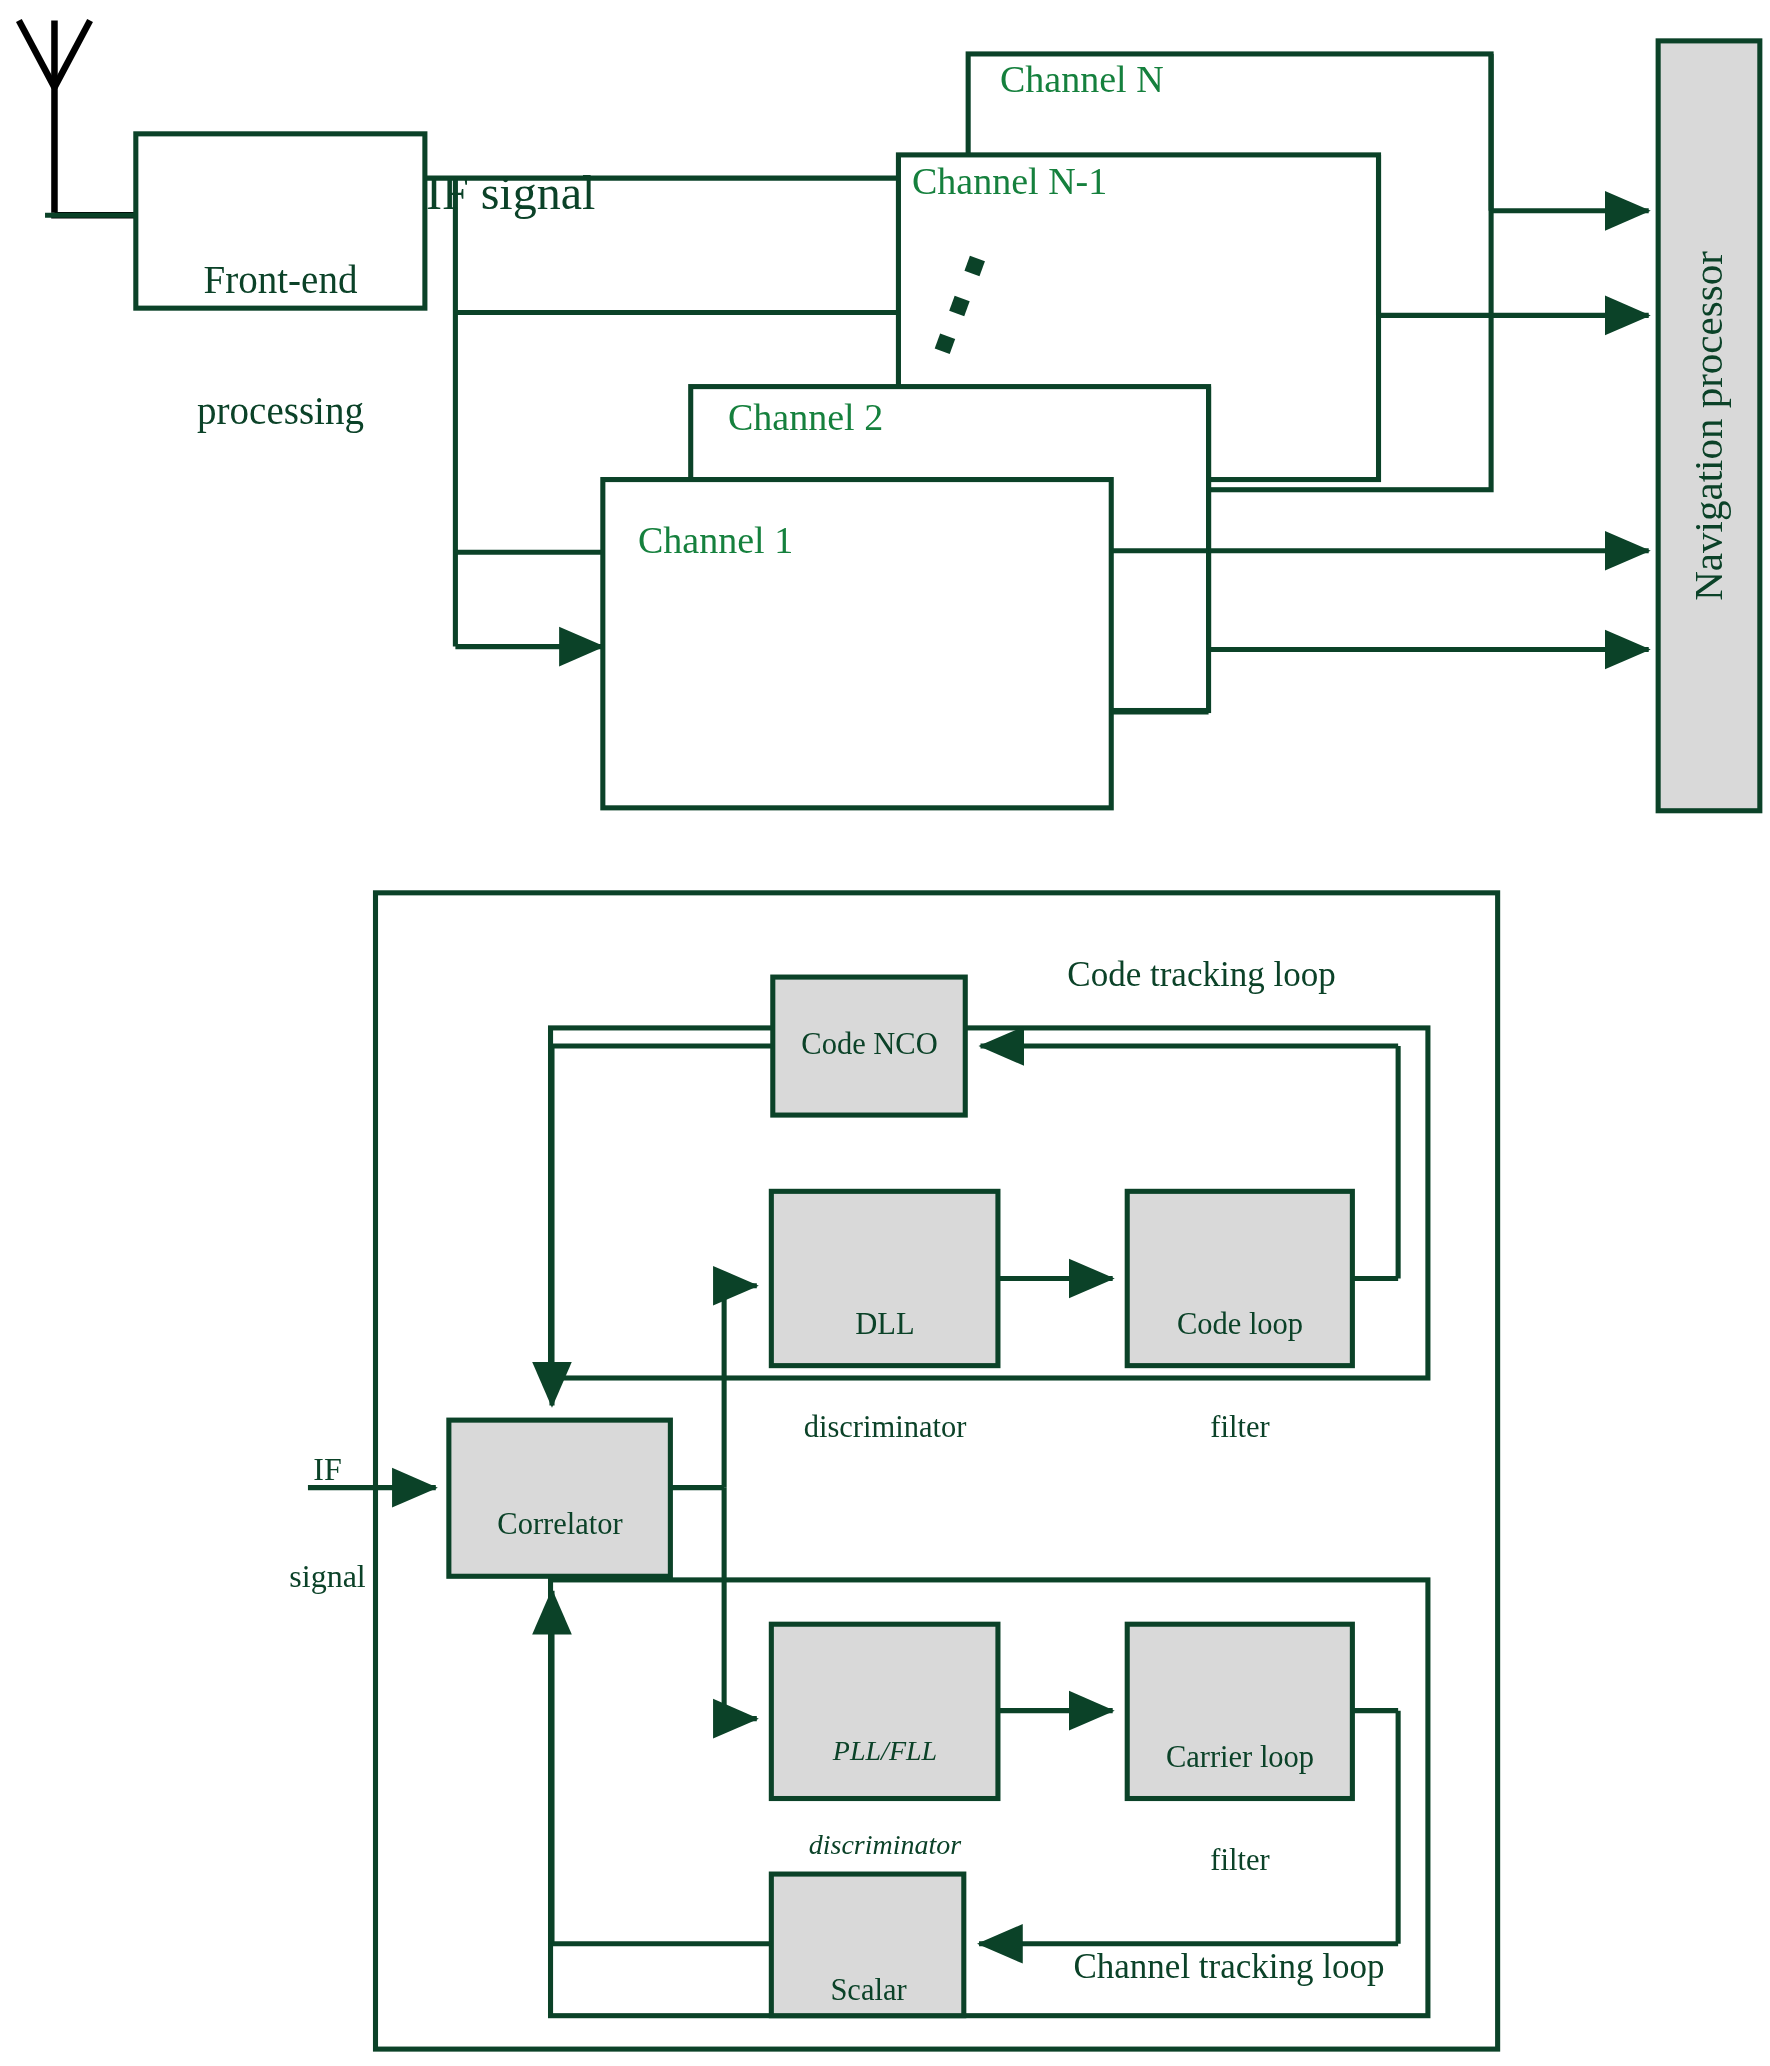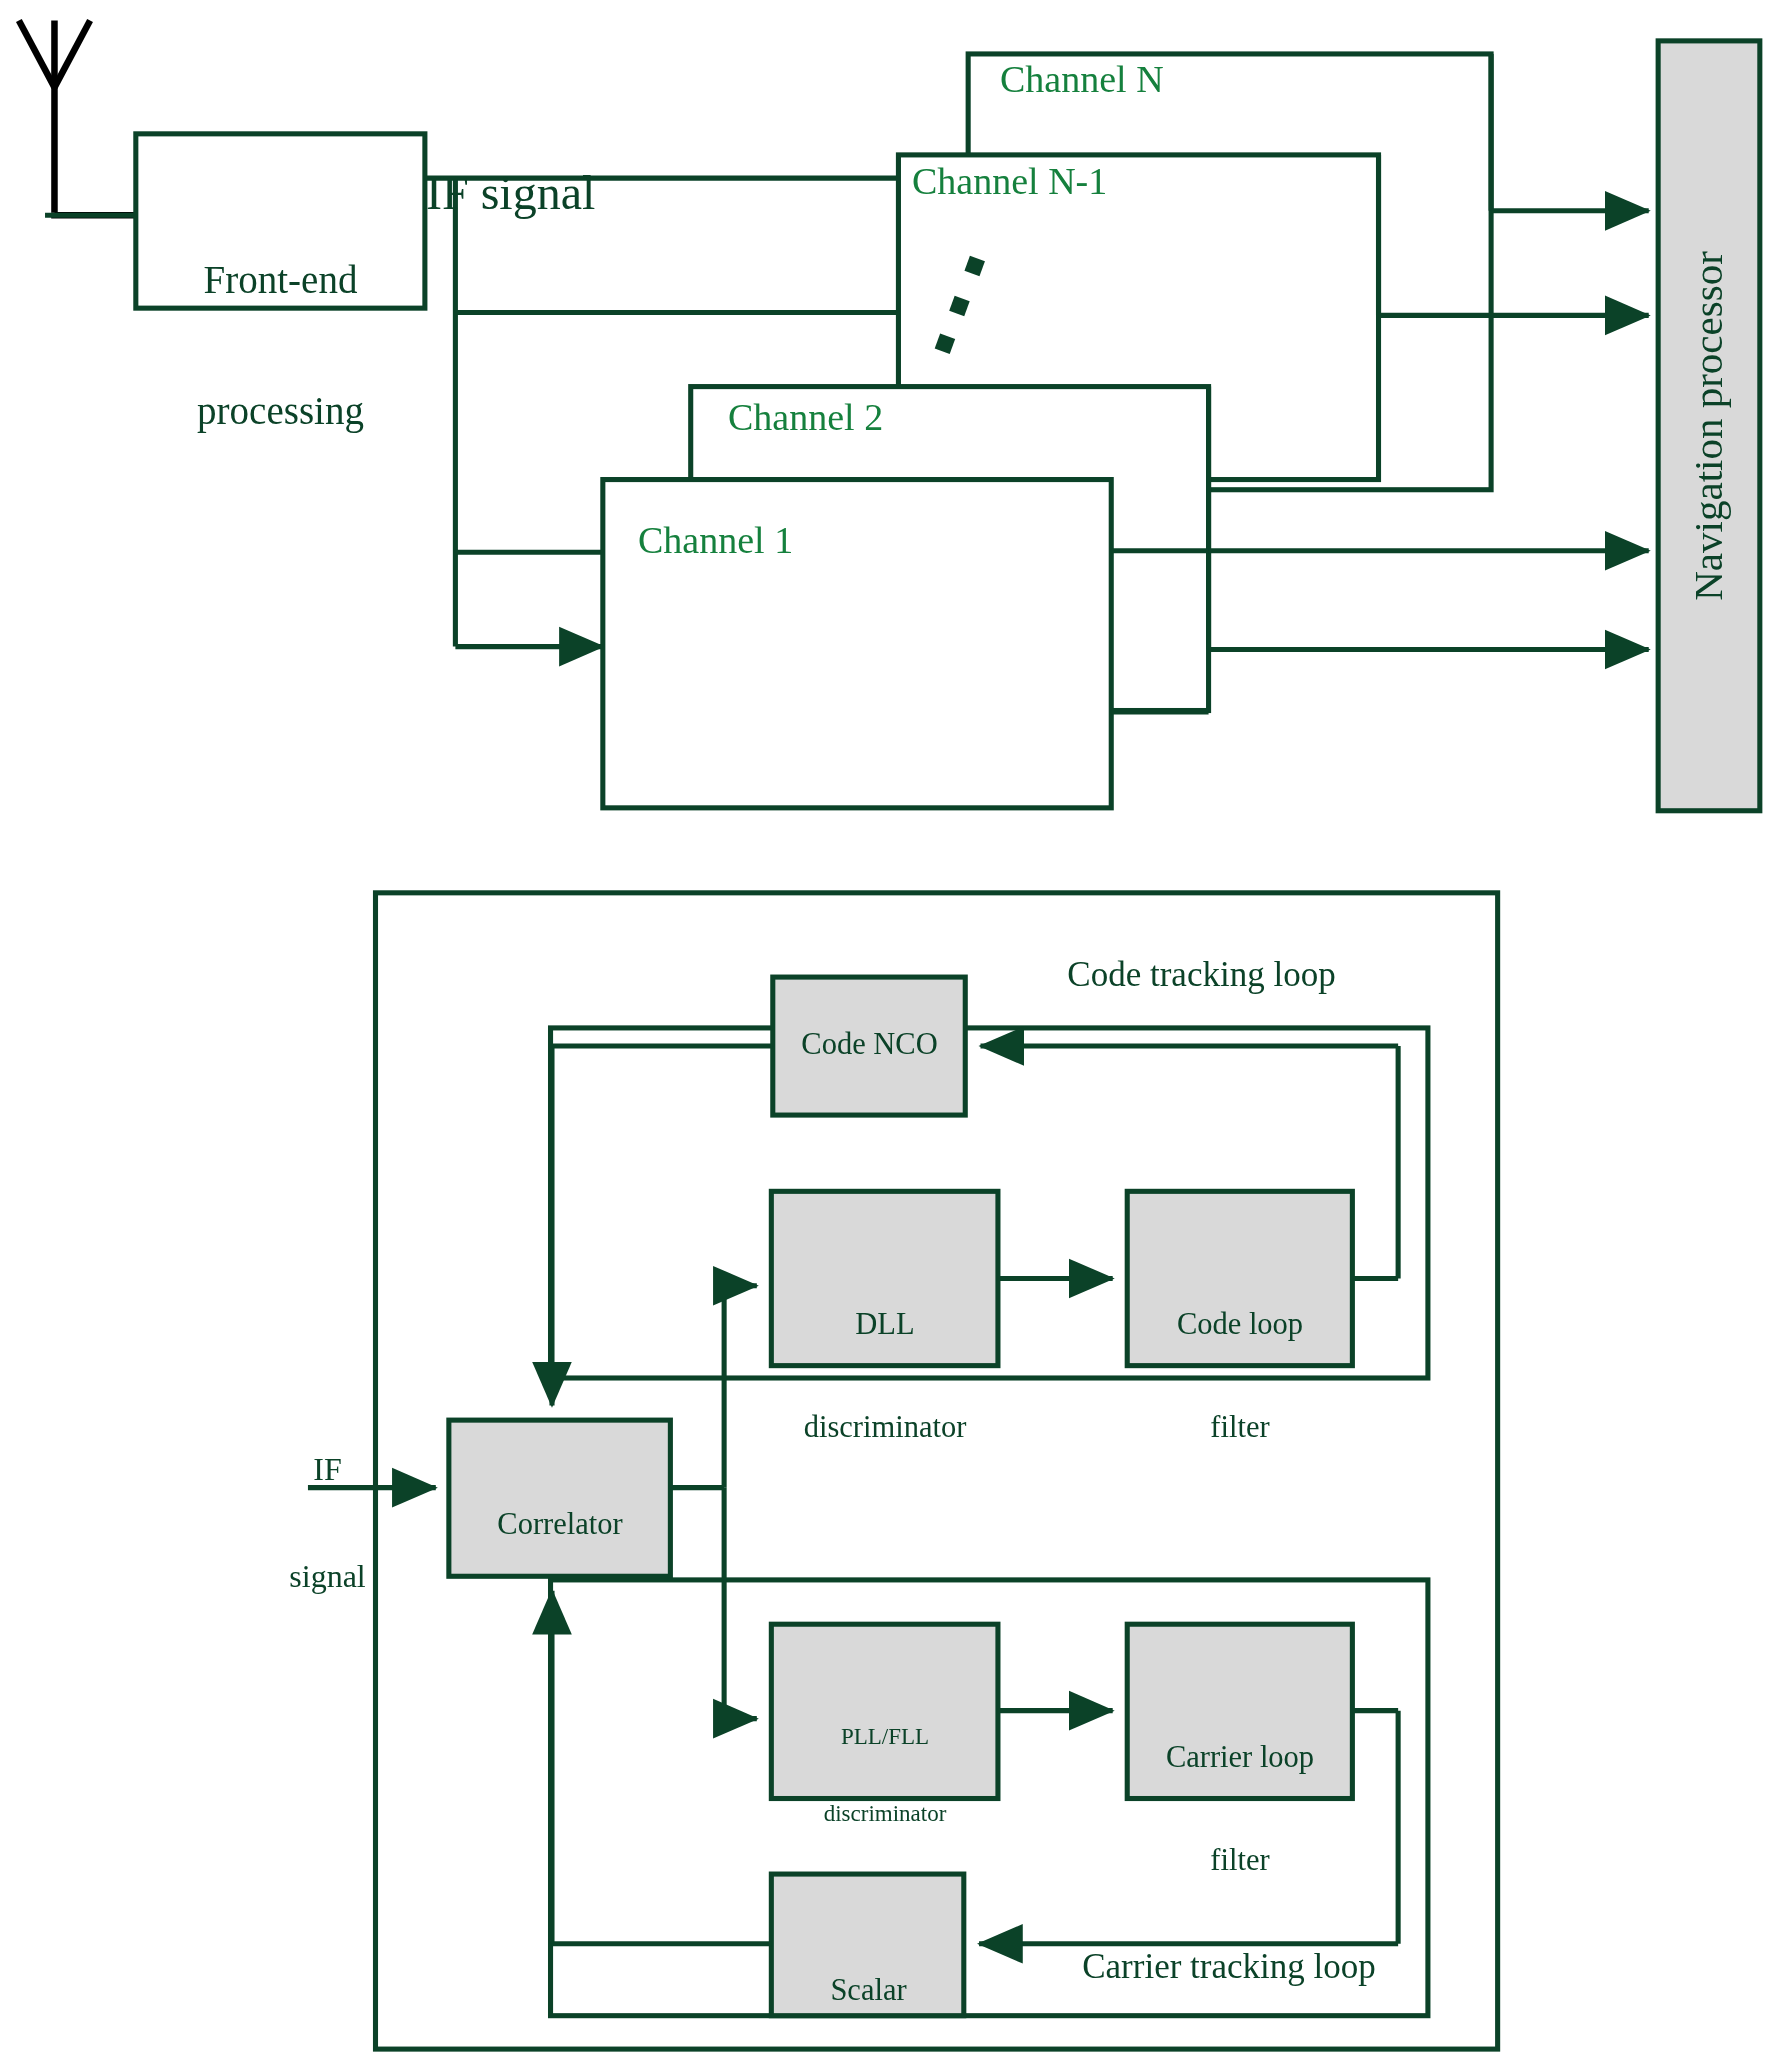--- a/index.html
+++ b/index.html
@@ -139,42 +139,42 @@
 
   <div class="lbl lbl-blue" style="left:728px;top:396px;font-size:38px;">Channel 2</div>
 
   <div class="lbl lbl-blue" style="left:638px;top:519px;font-size:38px;">Channel 1</div>
 
 
   <div class="lbl rot" style="left:1531px;top:403px;width:356px;text-align:center;font-size:41px;">Navigation processor</div>
 
   <div class="lbl ctr" style="left:1020px;top:955px;width:363px;font-size:35px;">Code tracking loop</div>
 
-  <div class="lbl ctr" style="left:1040px;top:1947px;width:378px;font-size:35px;">Carrier tracking loop</div>
+  <div class="lbl ctr" style="left:1040px;top:1947px;width:378px;font-size:35px;">Channel tracking loop</div>
 
   <div class="lbl ctr" style="left:262px;top:1380px;width:131px;font-size:32px;">
     <div>IF</div>
     <div>signal</div>
   </div>
 
   <div class="lbl ctr" style="left:773px;top:1027px;width:193px;font-size:30.5px;">Code NCO</div>
 
   <div class="lbl ctr" style="left:767px;top:1239px;width:236px;font-size:30.5px;">
     <div>DLL</div>
     <div>discriminator</div>
   </div>
 
   <div class="lbl ctr" style="left:1124px;top:1239px;width:232px;font-size:30.5px;">
     <div>Code loop</div>
     <div>filter</div>
   </div>
 
   <div class="lbl ctr" style="left:449px;top:1477px;width:222px;font-size:30.5px;margin-top:30px;">Correlator</div>
 
-  <div class="lbl ctr" style="left:767px;top:1672px;width:236px;font-size:23px;">
+  <div class="lbl ctr" style="left:767px;top:1672px;width:236px;font-size:28px;font-style:italic;">
     <div>PLL/FLL</div>
     <div>discriminator</div>
   </div>
 
   <div class="lbl ctr" style="left:1124px;top:1672px;width:232px;font-size:30.5px;">
     <div>Carrier loop</div>
     <div>filter</div>
   </div>
 
   <div class="lbl ctr" style="left:772px;top:1905px;width:193px;font-size:30.5px;">

